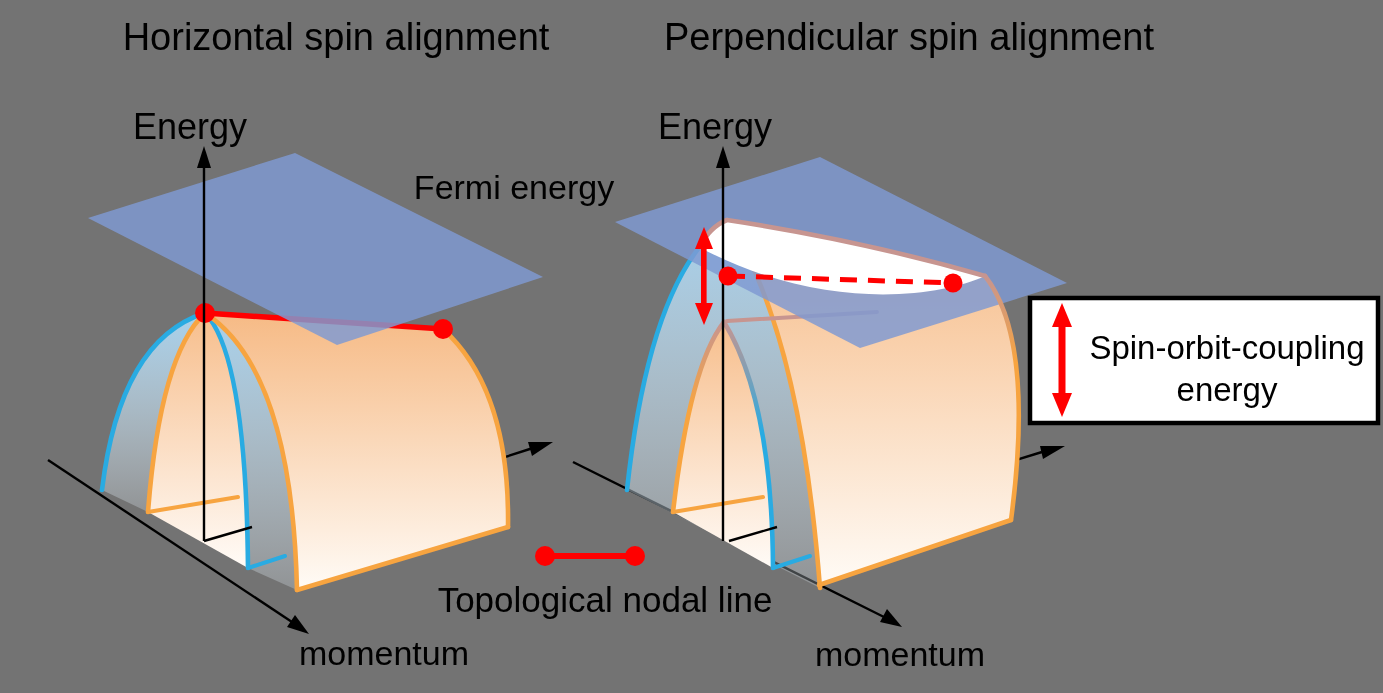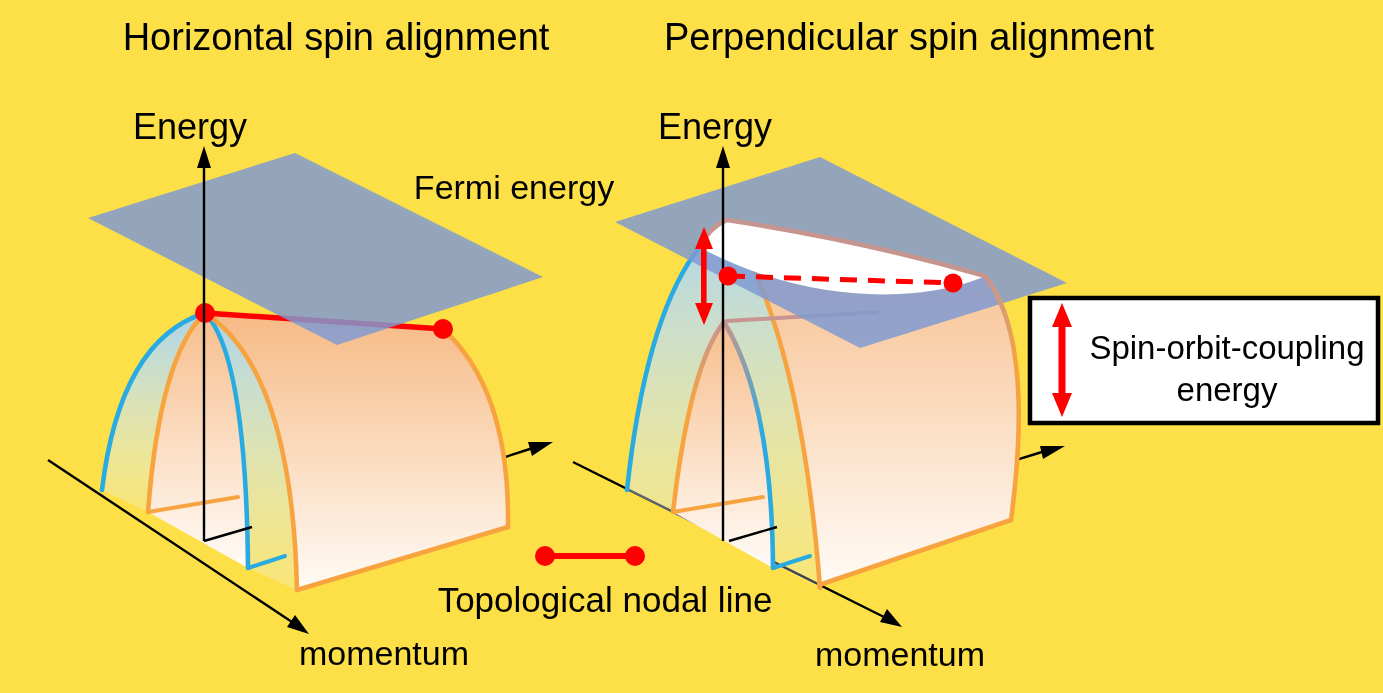--- a/index.html
+++ b/index.html
@@ -1,16 +1,16 @@
 <!DOCTYPE html>
 <html><head>
 <meta charset="utf-8">
 <style>
   html,body{margin:0;padding:0;background:#ffffff;}
-  #figure-root{position:relative;width:1383px;height:693px;background:#fde047;overflow:hidden;
+  #figure-root{position:relative;width:1383px;height:693px;background:#737373;overflow:hidden;
     font-family:"Liberation Sans",sans-serif;}
   svg{display:block}
   text{fill:#000000;font-family:"Liberation Sans",sans-serif;}
   .title{font-size:38px;}
   .axislabel{font-size:36px;}
   .fermilabel{font-size:34px;}
   .mlabel{font-size:34px;}
   .legendlabel{font-size:35px;}
   .boxlabel{font-size:33px;}
   .blackline{stroke:#000000;stroke-width:2.4;fill:none;}

